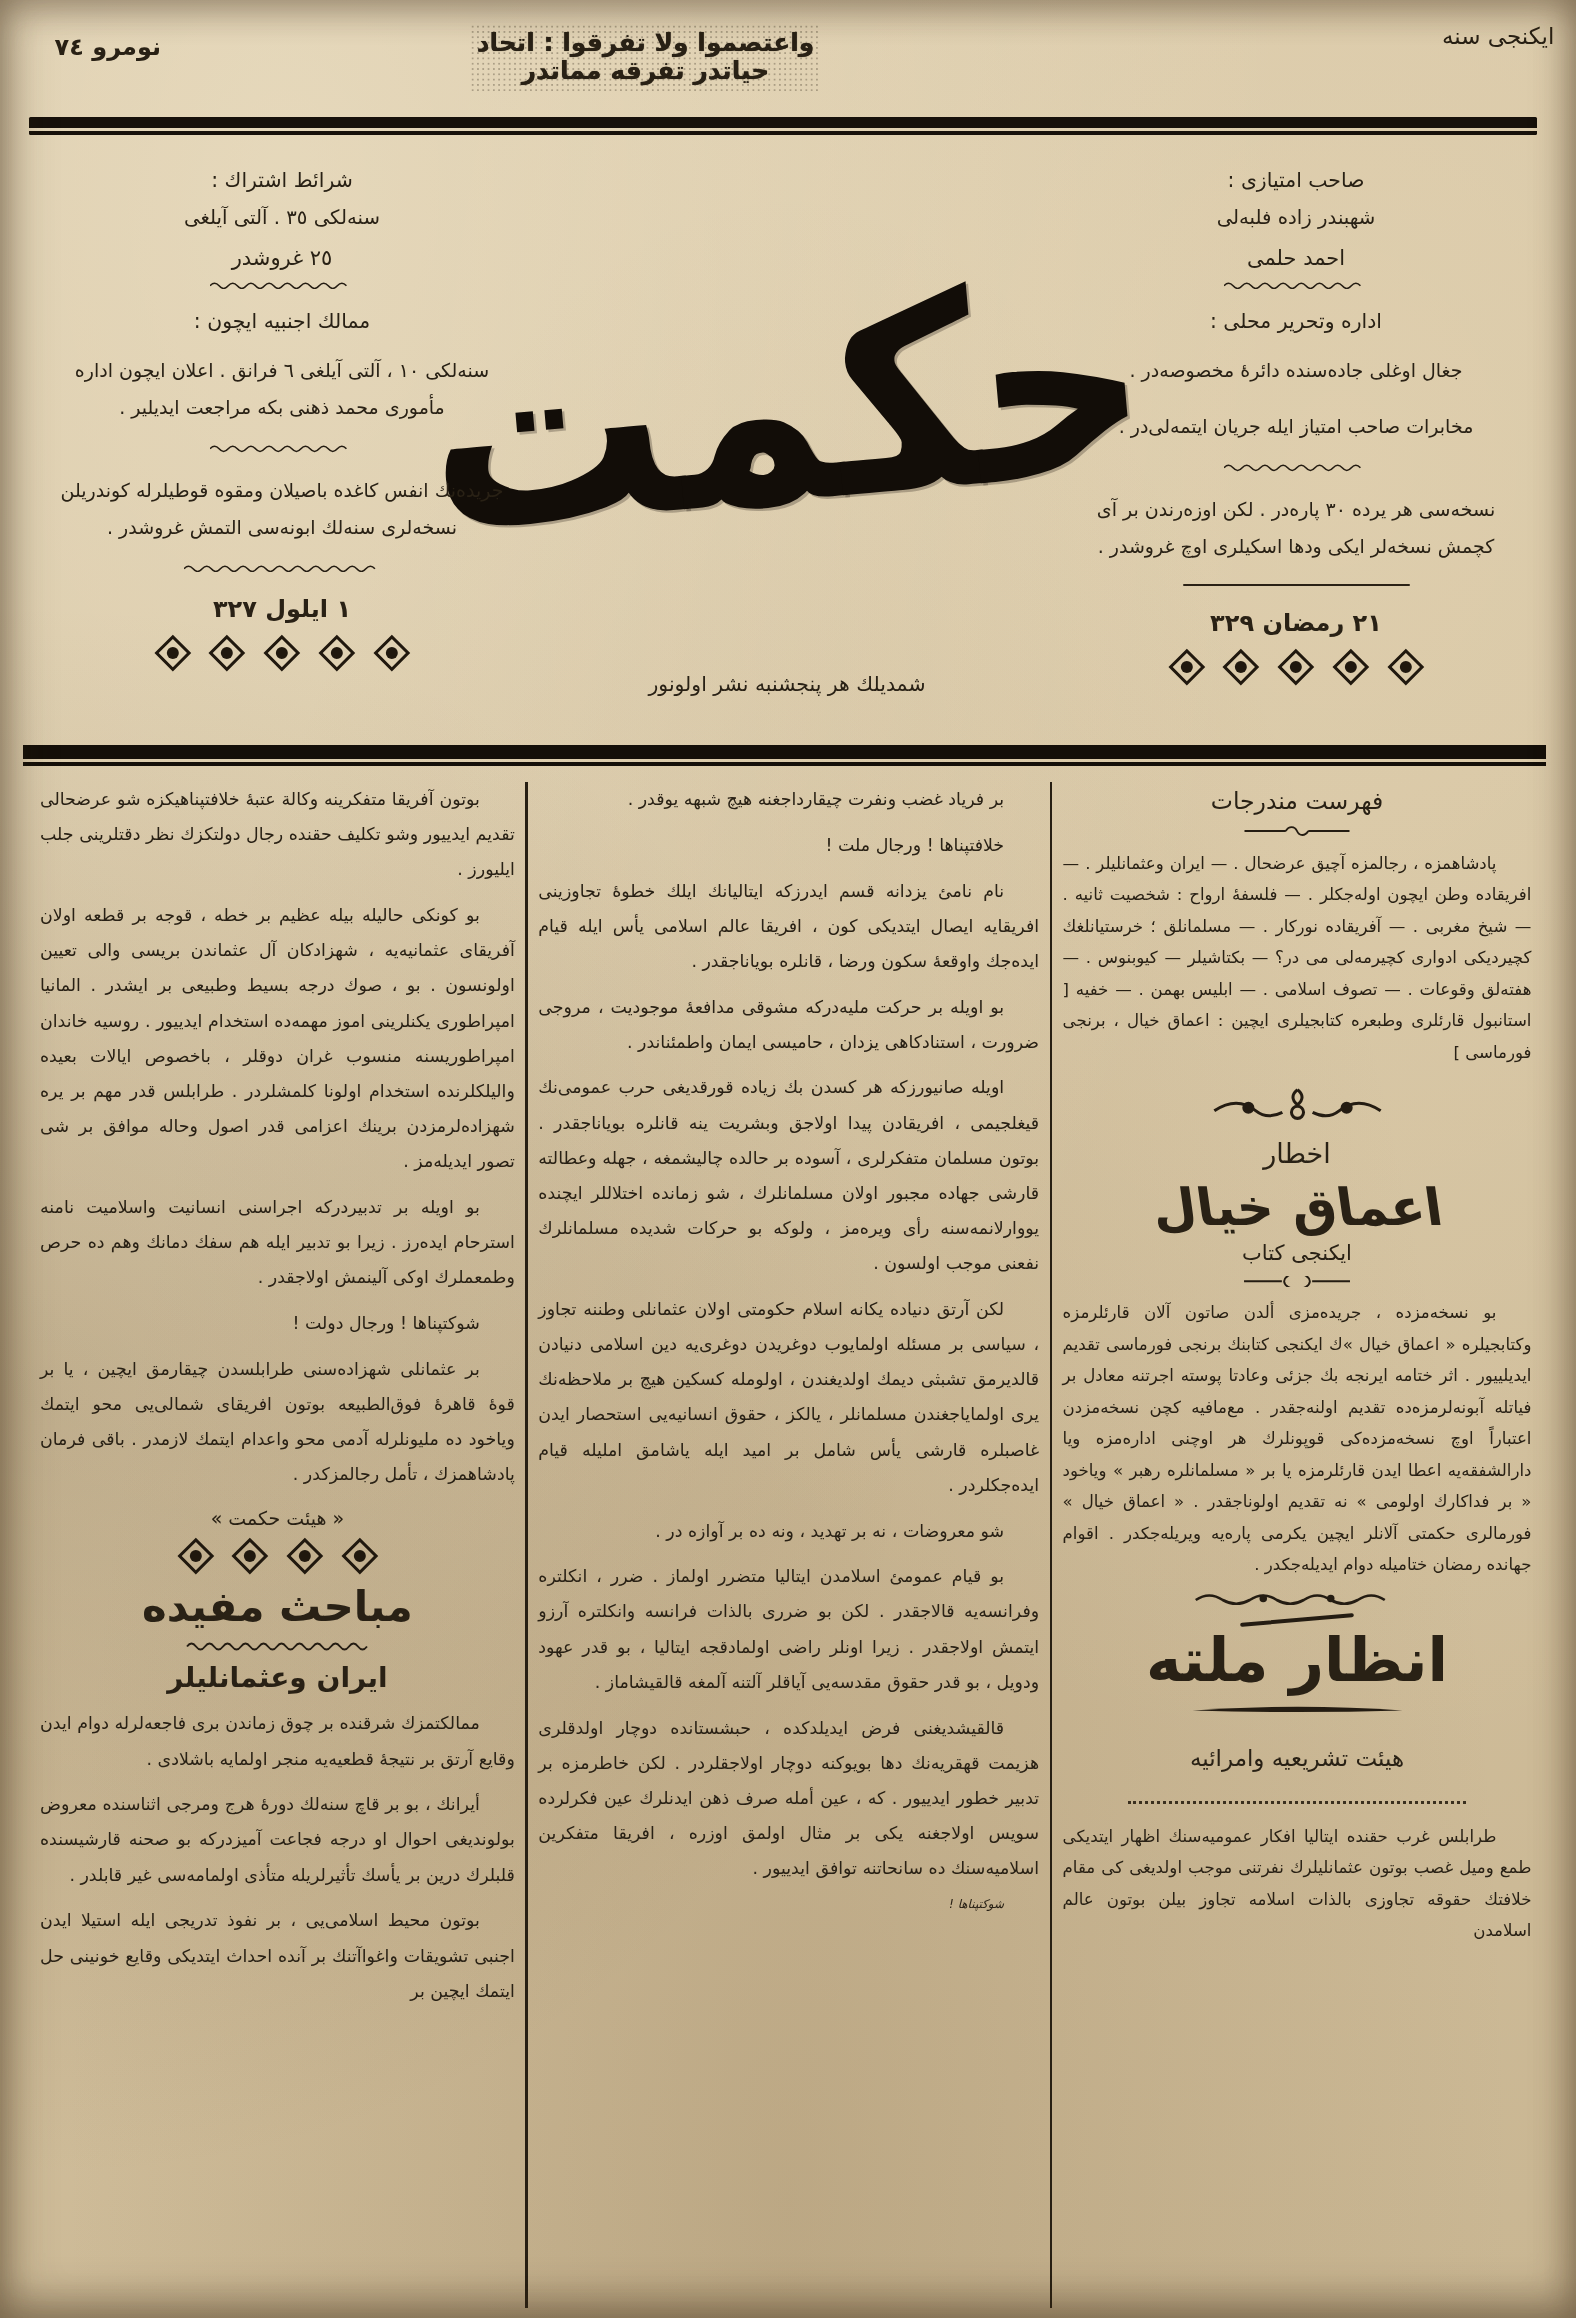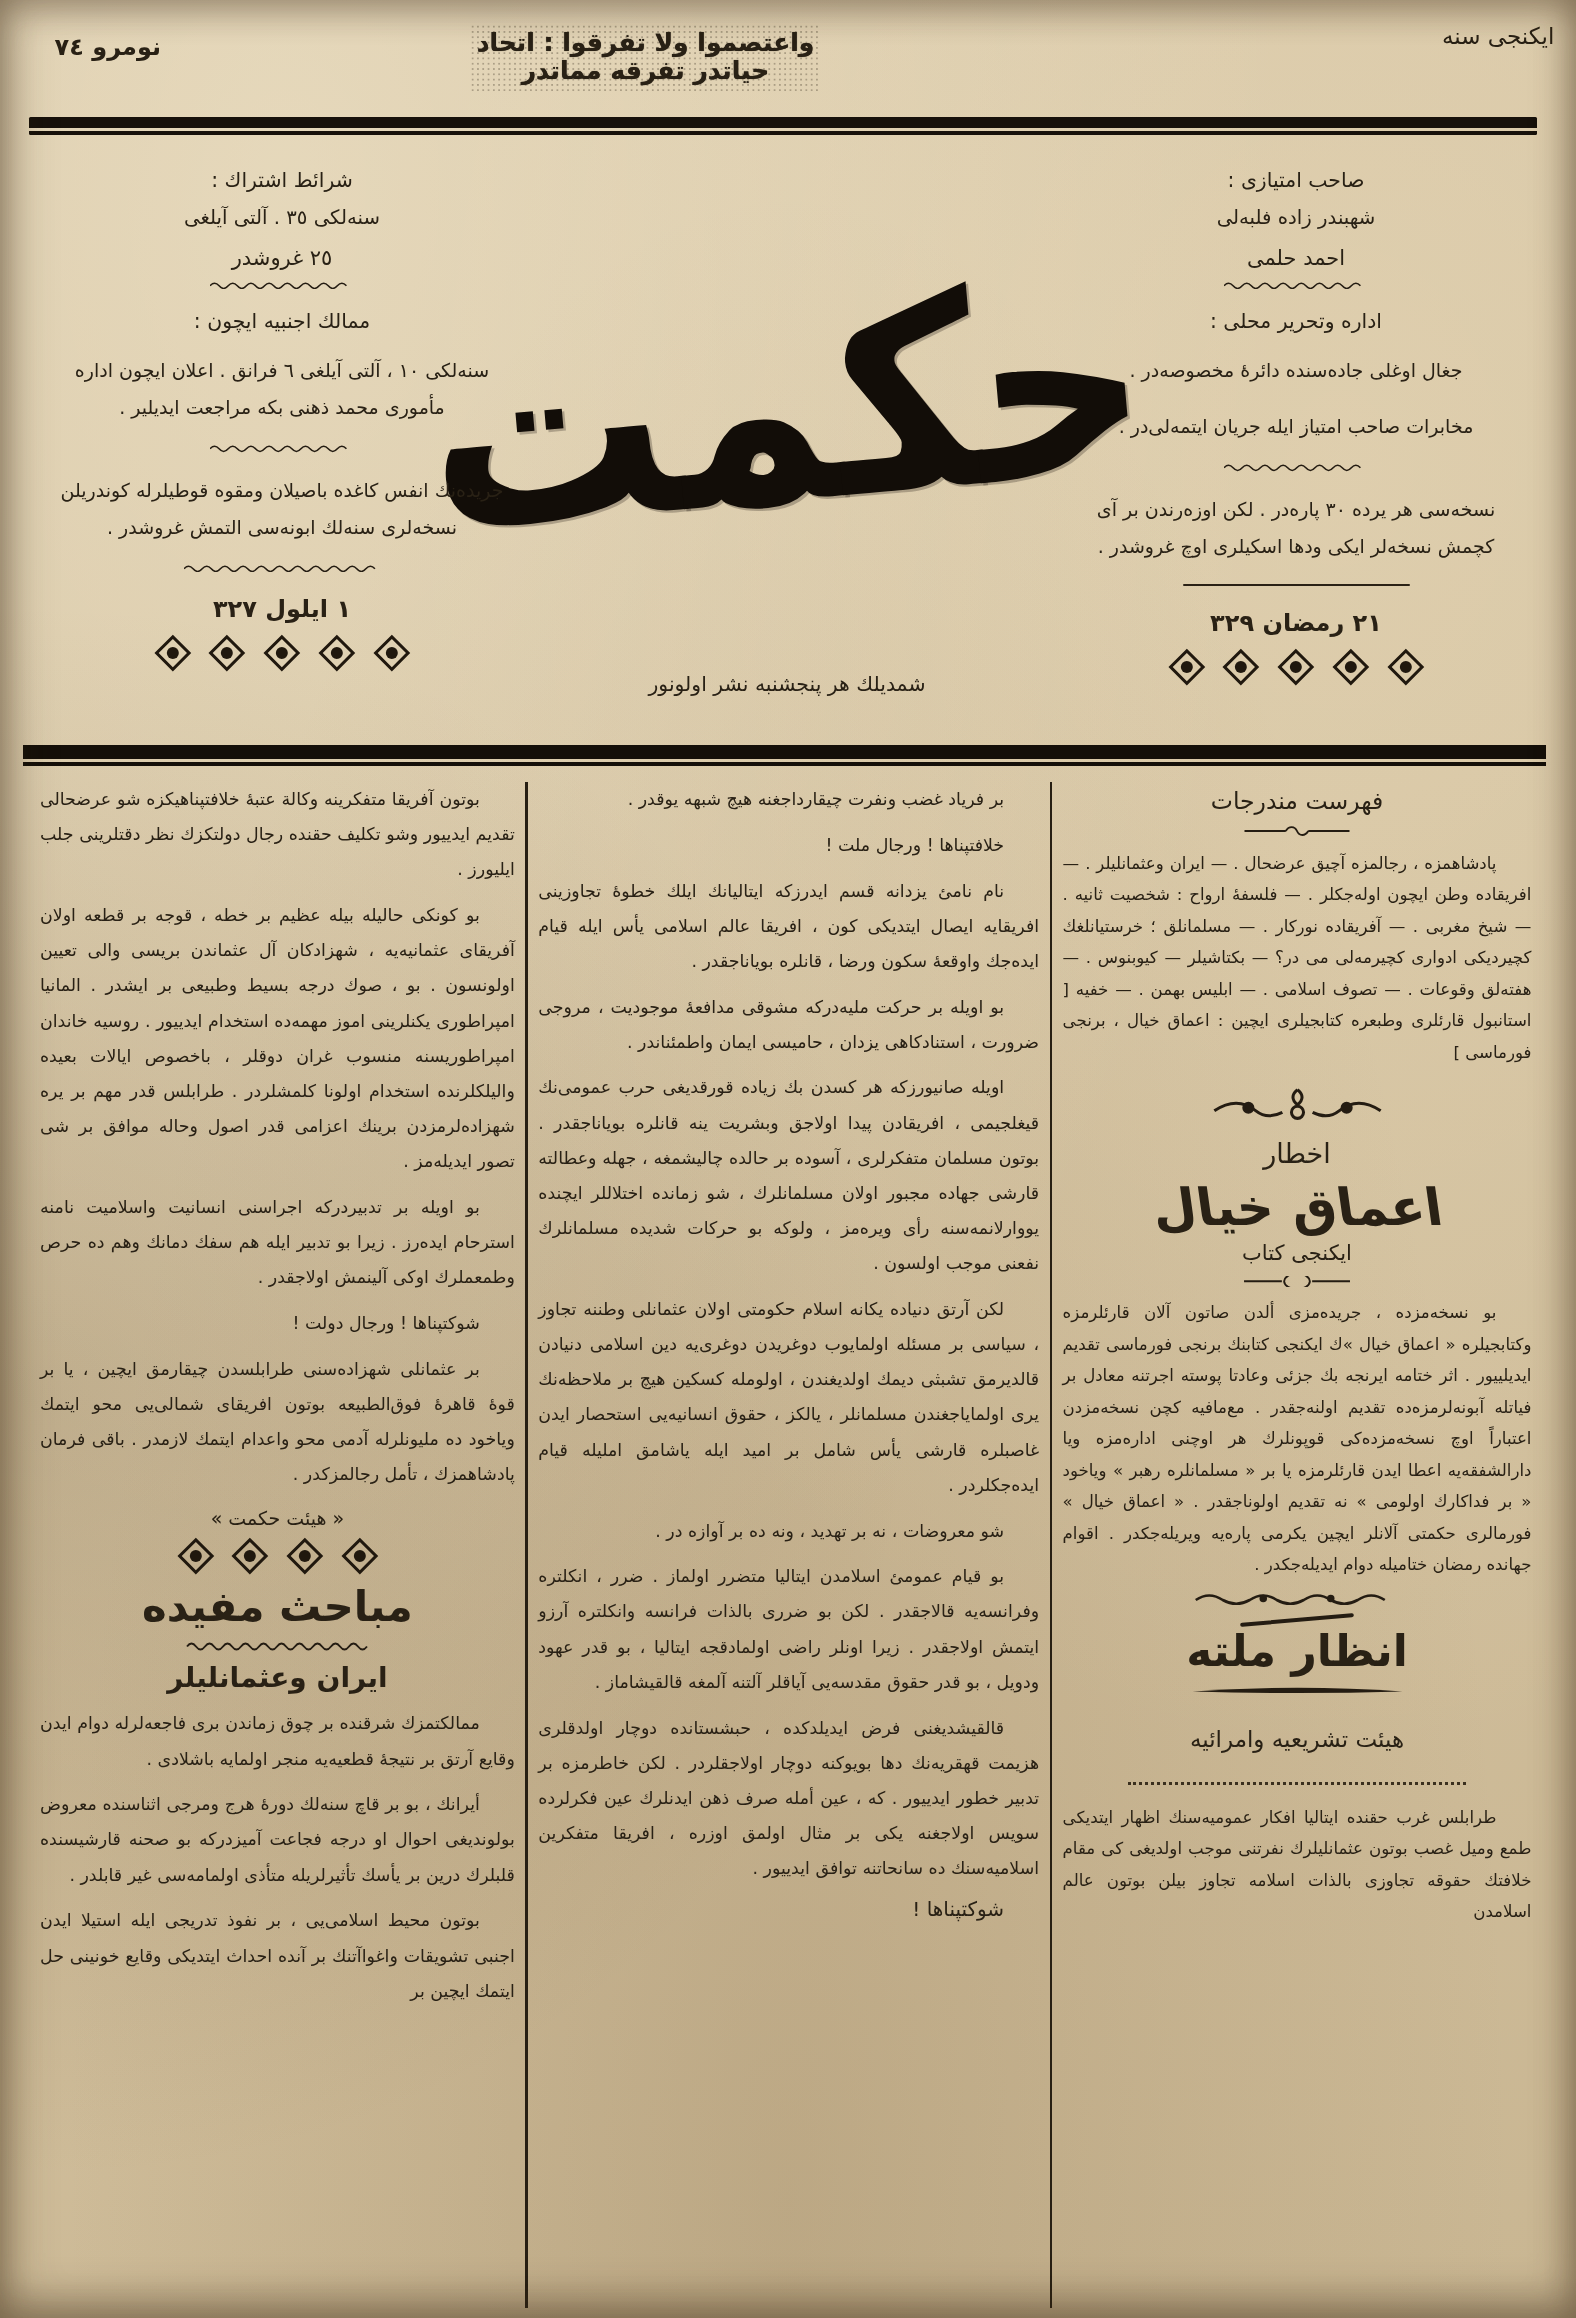--- a/index.html
+++ b/index.html
@@ -56,30 +56,30 @@
     display:grid;grid-template-columns:490px 2.3px 522px 2.3px 496px;direction:rtl;}
   .vrule{background:#271f13;width:2.3px;}
   .col{overflow:hidden;padding:0 10.6px;box-sizing:border-box;}
   .para{font-size:17.4px;line-height:2.02;text-align:justify;text-indent:35px;margin:0 0 10.6px;}
   .col-right .para{font-size:16.6px;line-height:1.9;margin-bottom:7.6px;}
   .h-center{text-align:center;}
   .h-toc{font-size:23.5px;font-weight:normal;margin:4.5px 0 3px;}
   .h-ihtar{font-size:27px;margin:12px 0 6px;}
   .h-amak{font-size:51px;font-weight:bold;transform:skewX(8deg);margin:9px 0 4.5px;}
   .h-kitab{font-size:21px;margin:4.5px 0 1.5px;}
-  .h-enzar{font-size:44px;font-weight:bold;margin:3px 0 8px;}
+  .h-enzar{font-size:60px;font-weight:bold;margin:3px 0 8px;}
   .over-stroke{width:114px;height:3.8px;background:#241c12;border-radius:2.3px;margin:12px auto 1.5px;
     transform:rotate(-5deg);}
   .pet-line{font-size:23px;text-align:center;margin:26px 0;line-height:1.5;}
   .dotted-div{border-top:3px dotted #3a2f1e;width:72%;margin:19.7px auto 16.6px;}
   .sig{font-size:19px;text-align:center;margin:15px 0 4.5px;}
   .h-mebahis{font-size:42px;font-weight:bold;margin:13.6px 0 1.5px;}
   .h-iran{font-size:28px;font-weight:bold;margin:5px 0 12px;}
   .orn{display:block;margin:10.6px auto;}
-  .shout{font-size:20px;text-indent:35px;margin-top:6px;}
+  .shout{font-size:12px;text-indent:35px;margin-top:6px;font-style:italic;}
   [data-name]{}
 </style>
 </head>
 <body data-name="newspaper-page">
 
 <div class="issue-label" data-name="issue-number">نومرو ٧٤</div>
 <div class="year-label" data-name="publication-year">ايكنجى سنه</div>
 <div class="motto" data-name="masthead-motto">واعتصموا ولا تفرقوا : اتحاد حياتدر تفرقه مماتدر</div>
 <div class="top-rule" data-name="top-rule"></div>
 

